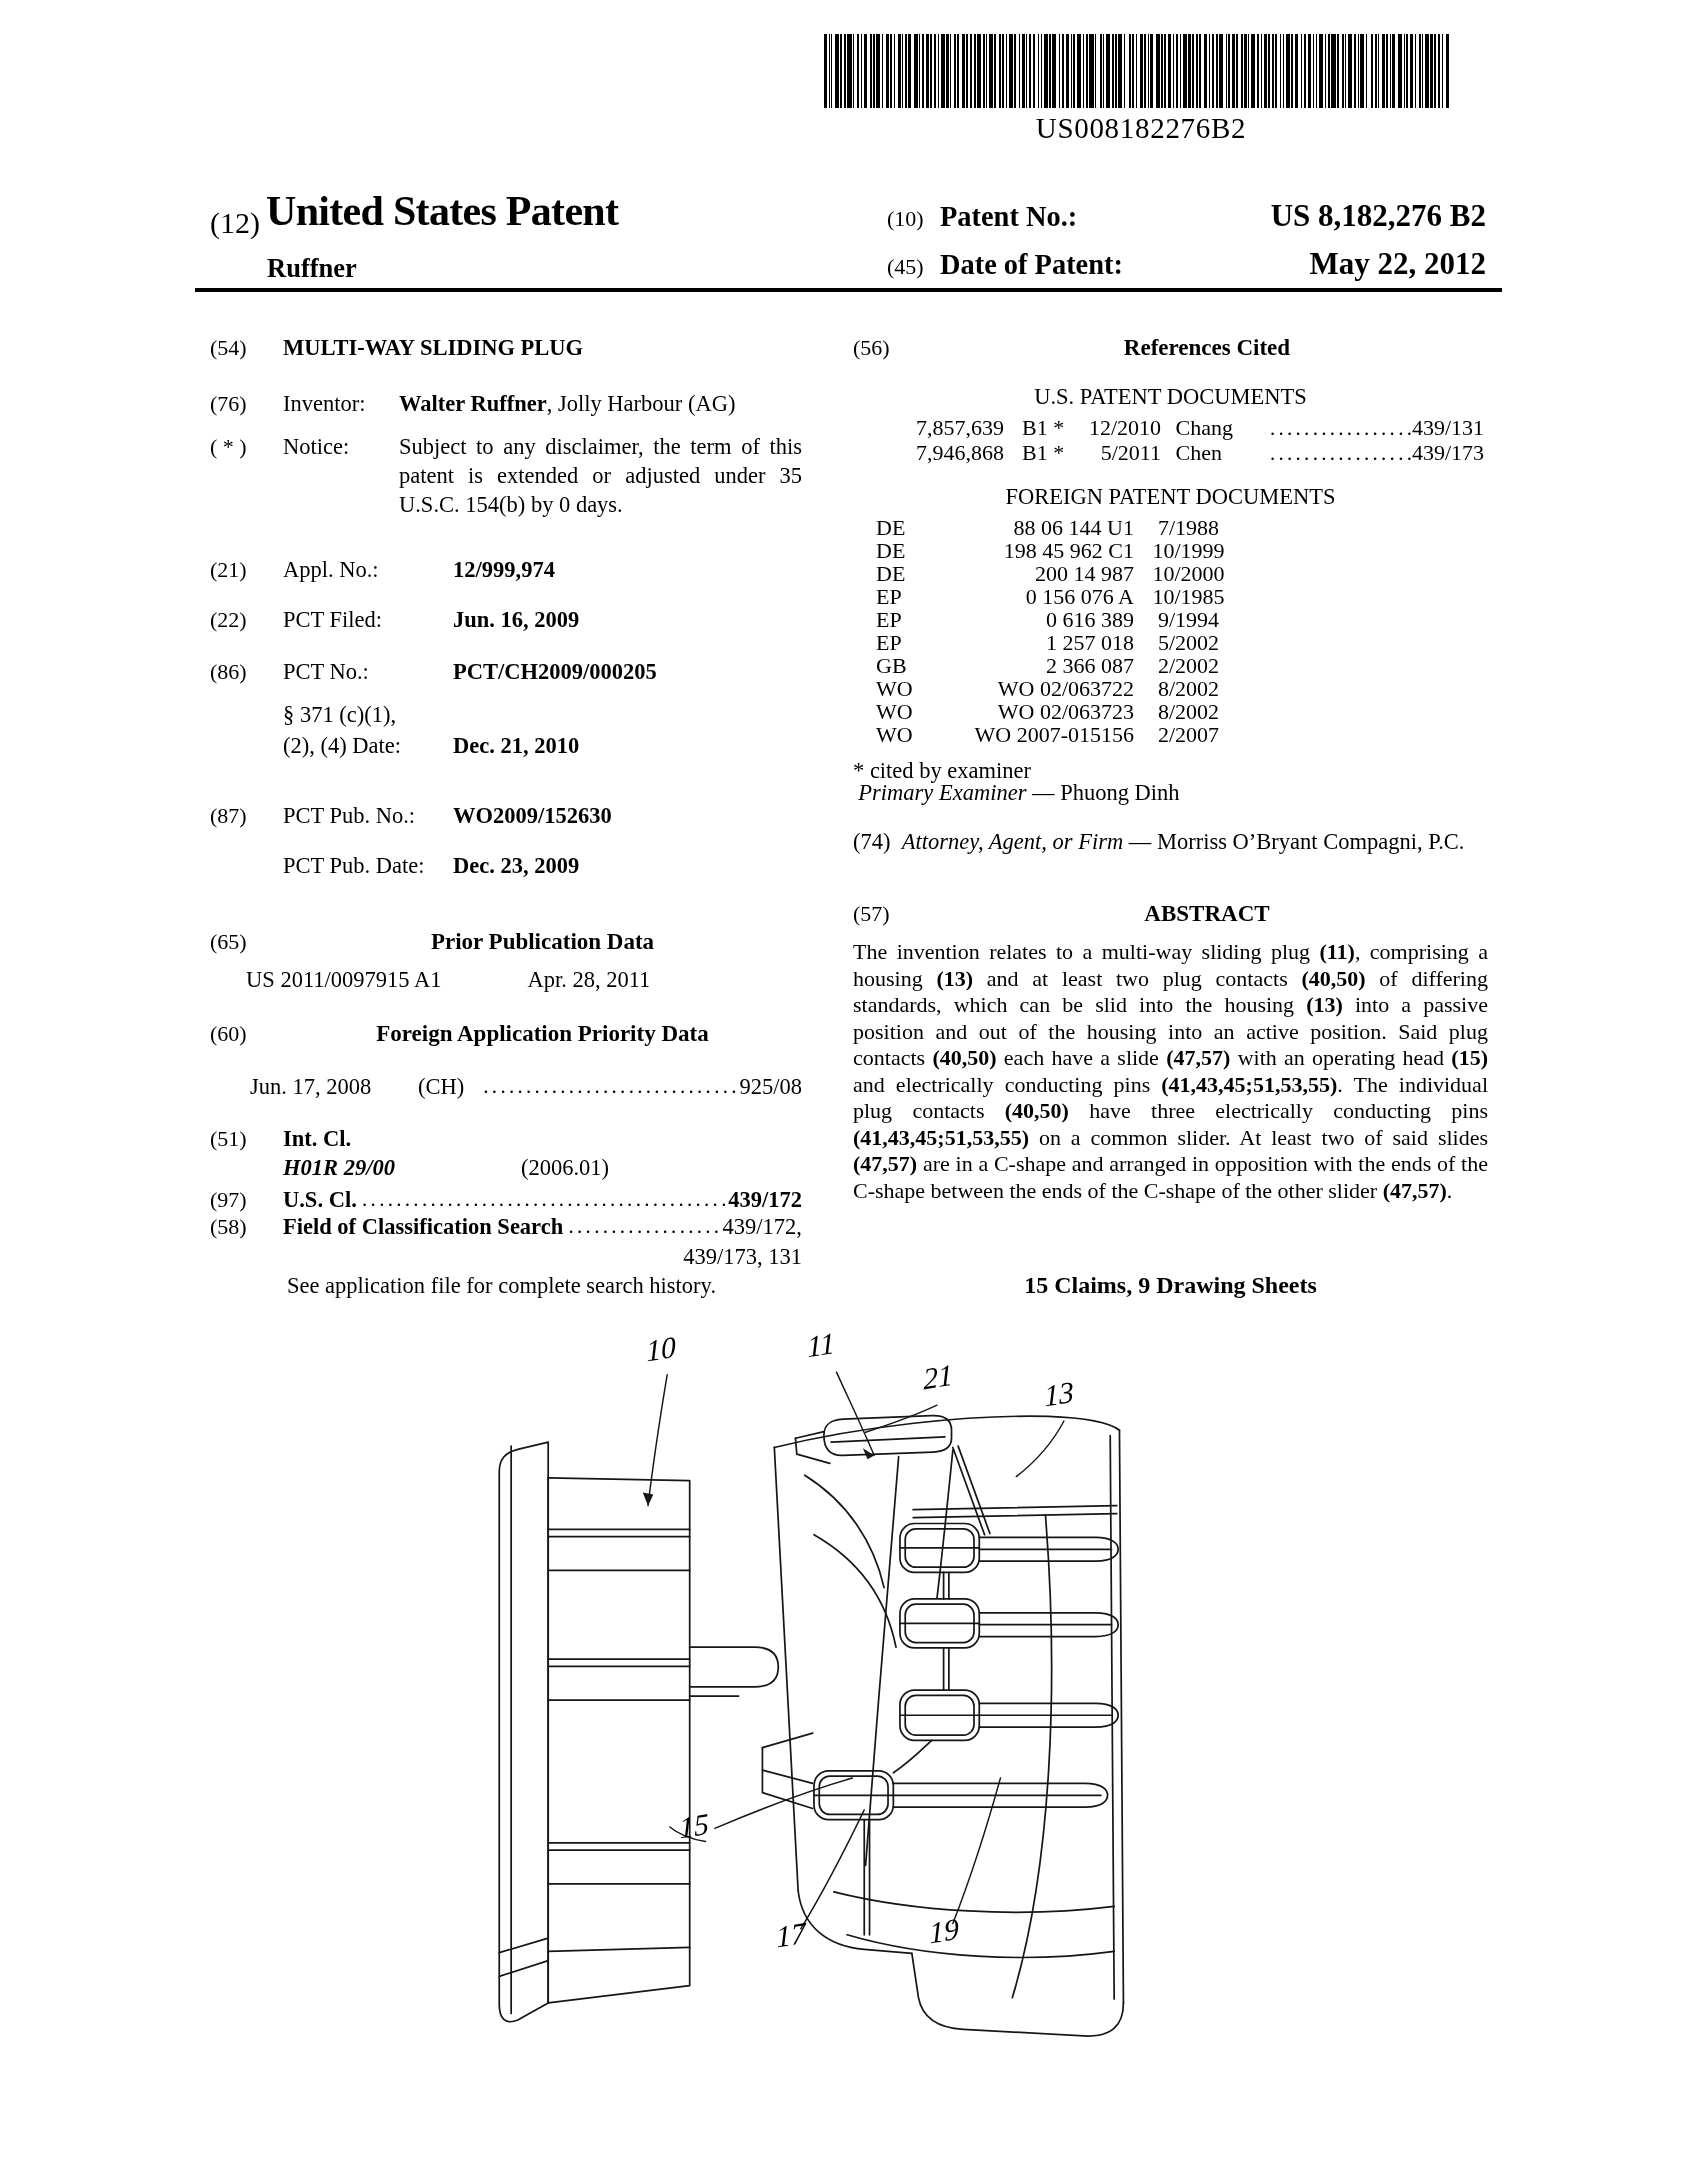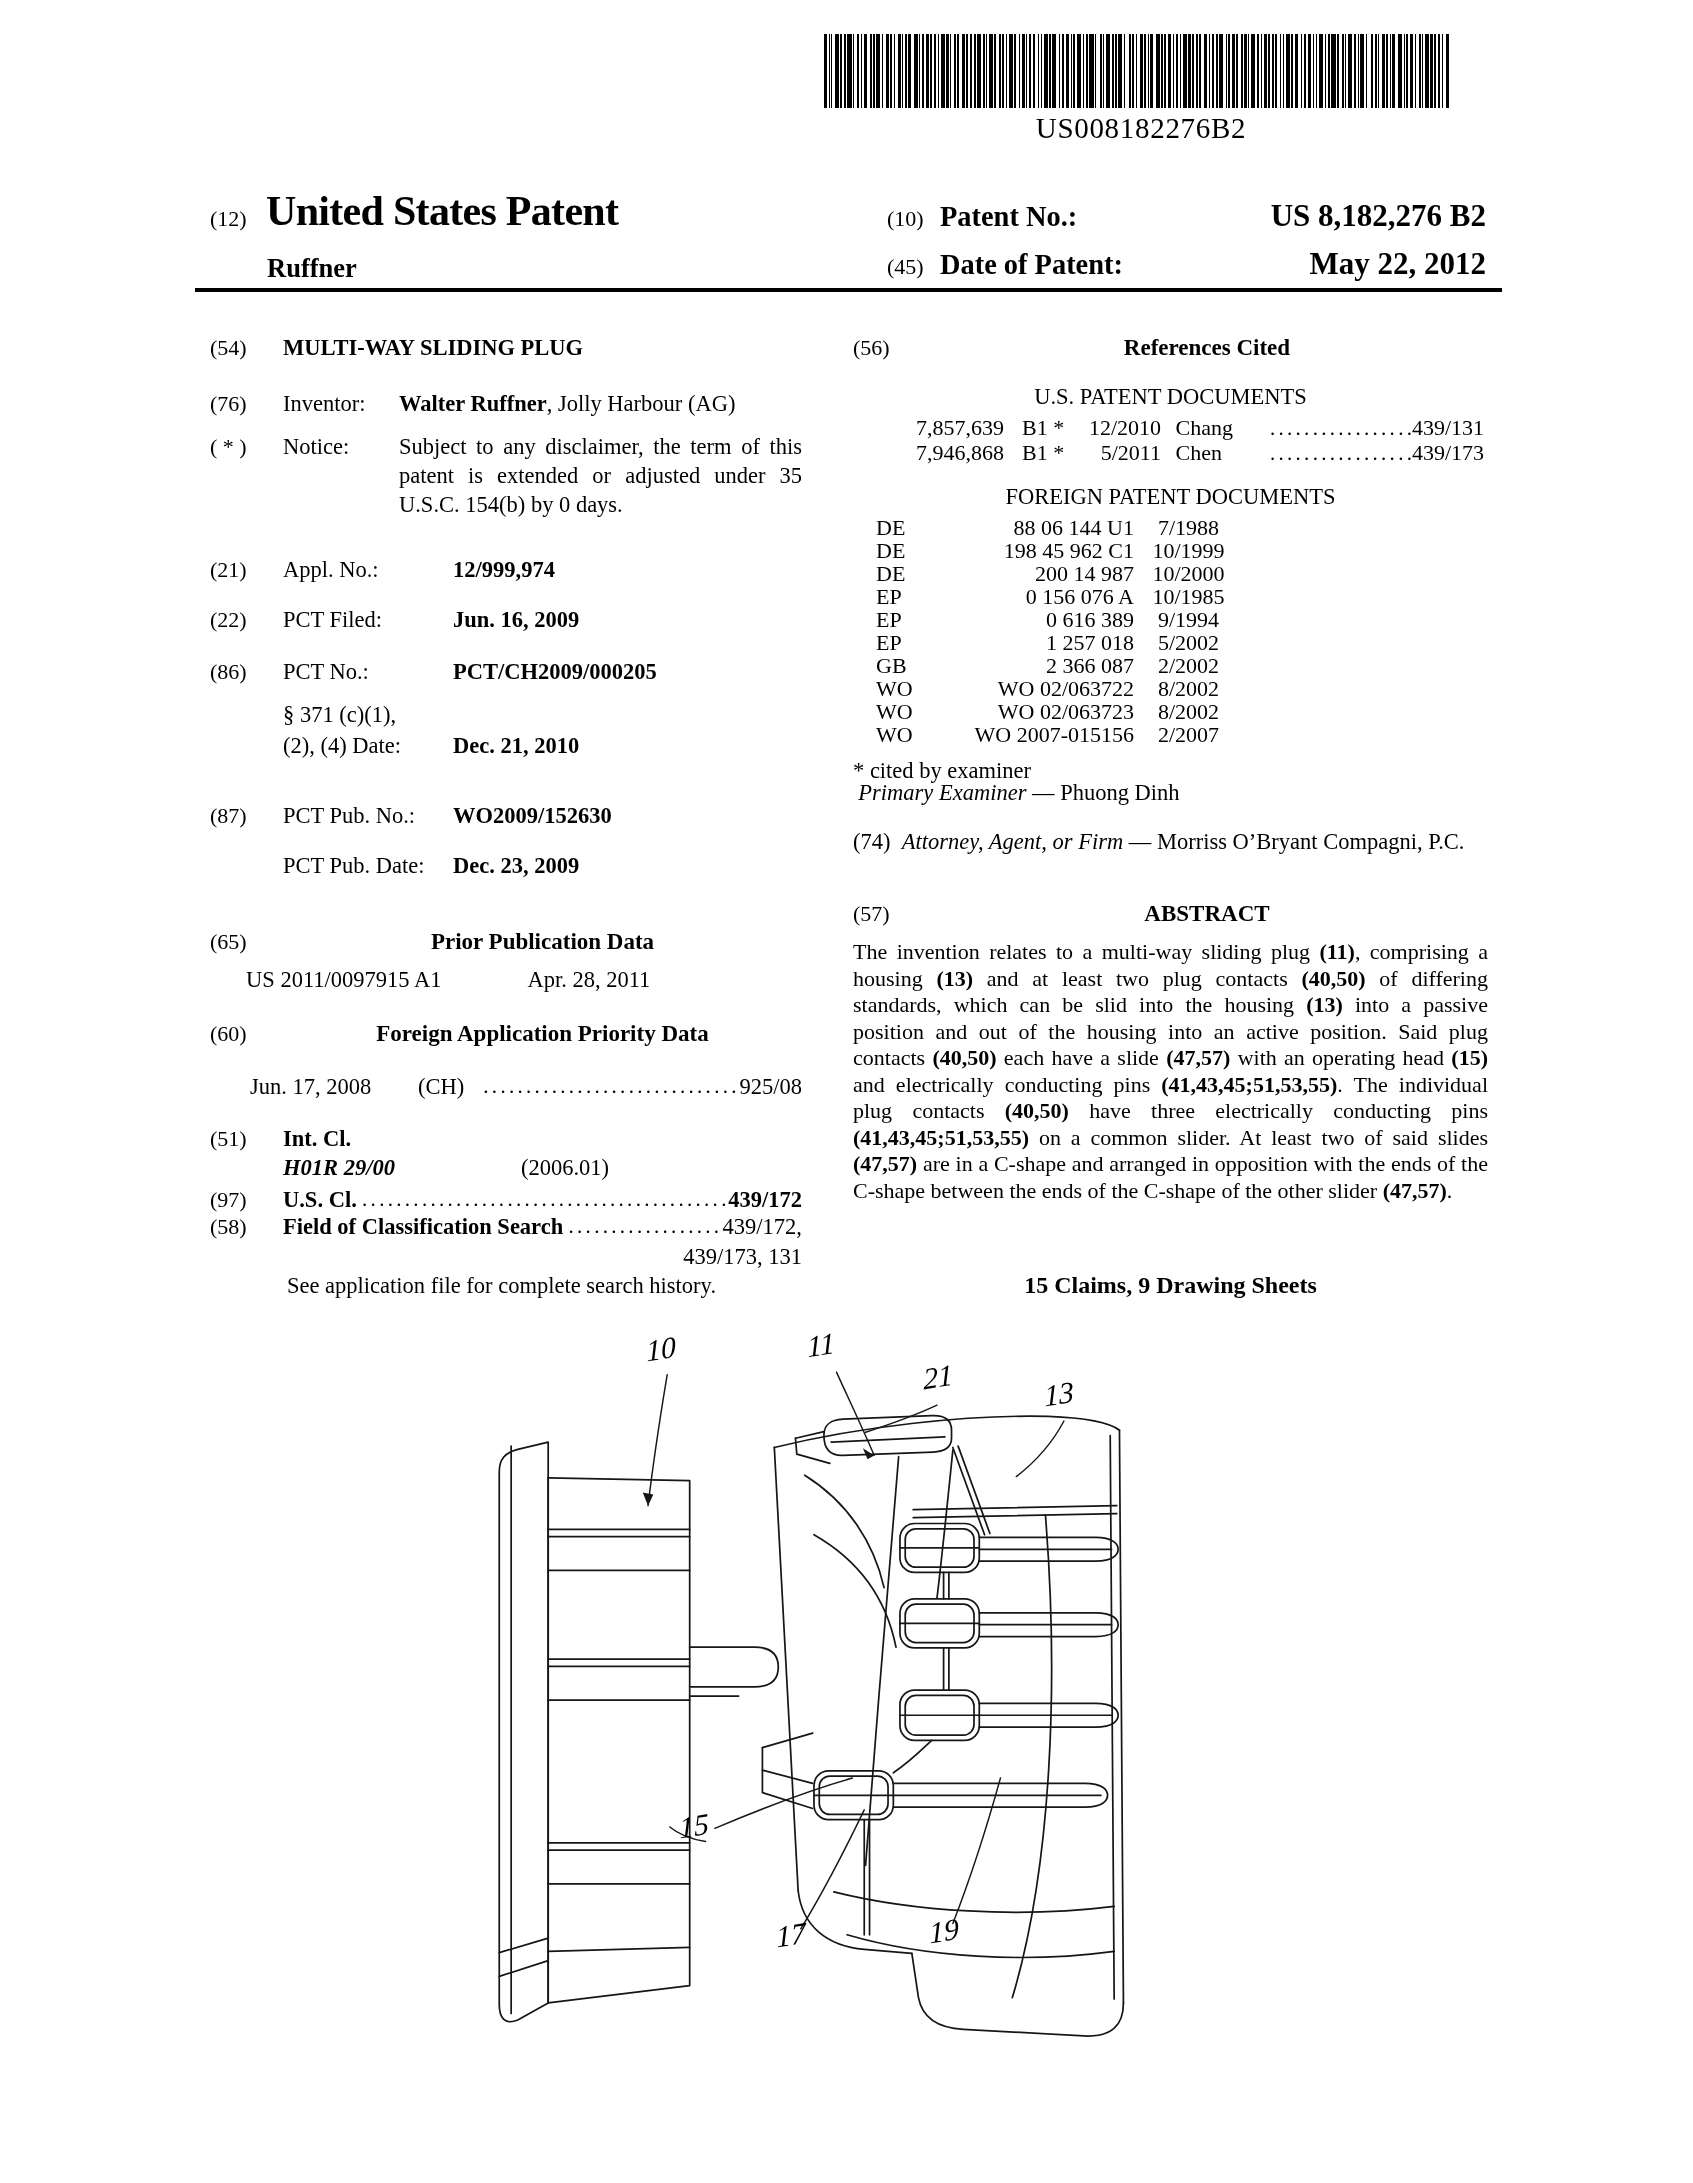--- a/index.html
+++ b/index.html
@@ -10,21 +10,21 @@
   .abs{position:absolute;}
   .b{font-weight:bold;}
   .i{font-style:italic;}
 
   
   #barcode{left:824px;top:34px;width:634px;height:74px;display:flex;align-items:stretch;}
   #barcode span{display:block;height:100%;background:#000;}
   #barcode-text{left:824px;top:112px;width:634px;text-align:center;font-size:29px;letter-spacing:0.7px;}
 
   
-  #h-left-num{left:210px;top:206px;font-size:22px;}
+  #h-left-num{left:210px;top:206px;font-size:30px;}
   #h-title{left:266px;top:187px;font-size:42px;font-weight:bold;letter-spacing:-0.7px;}
   #h-surname{left:267px;top:253px;font-size:26.5px;font-weight:bold;}
   .hr-row{left:887px;width:599px;display:flex;align-items:baseline;}
   #h-row1{top:198px;}
   #h-row2{top:246px;}
   .hr-num{font-size:22px;width:53px;flex:none;}
   .hr-lbl{font-size:28.4px;font-weight:bold;flex:none;}
   .hr-val{font-size:31px;font-weight:bold;flex:1;text-align:right;}
   #rule{left:195px;top:288px;width:1307px;height:4px;background:#000;}
 

